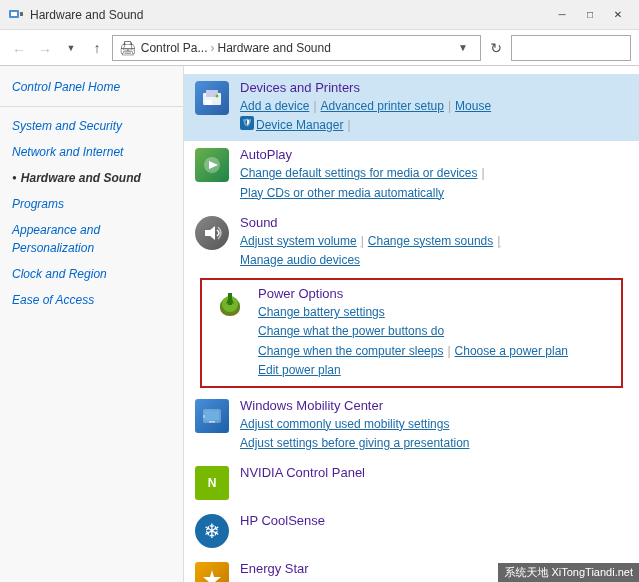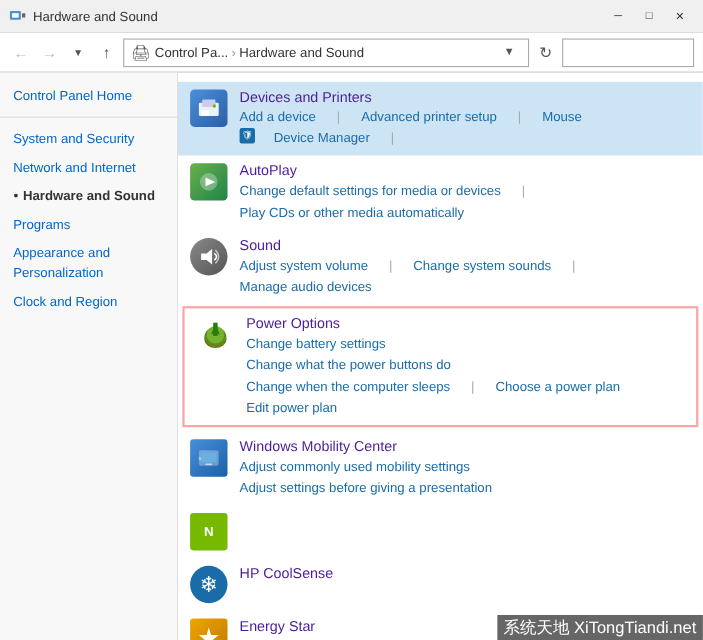--- a/index.html
+++ b/index.html
@@ -123,26 +123,27 @@
     }
 
     
     .main-layout {
       display: flex;
       height: calc(582px - 66px);
     }
 
     
     .sidebar {
-      width: 162px;
+      width: 184px;
       background: #f8f8f8;
       border-right: 1px solid #ddd;
       padding: 8px 0;
       overflow-y: auto;
       flex-shrink: 0;
+      font-style: italic;
     }
     .sidebar-item {
       padding: 4px 12px;
       font-size: 12px;
       color: #0066cc;
       cursor: pointer;
       line-height: 1.5;
     }
     .sidebar-item.active {
       color: #333;
@@ -195,24 +196,25 @@
     .section-title {
       color: #4c1d95;
       font-size: 13px;
       font-weight: normal;
       cursor: pointer;
       margin-bottom: 2px;
     }
     .section-links {
       display: flex;
       flex-wrap: wrap;
-      gap: 15px;
+      gap: 0;
       font-size: 12px;
       color: #1a6ca8;
       line-height: 1.6;
+      text-decoration: underline;
     }
     .section-link {
       cursor: pointer;
       color: #1a6ca8;
     }
     .section-sep {
       color: #aaa;
       margin: 0 4px;
     }
     .icon-devices {
@@ -286,21 +288,21 @@
       border-radius: 3px;
     }
 
     
     .watermark {
       position: fixed;
       bottom: 0;
       right: 0;
       background: rgba(0,0,0,0.6);
       color: white;
-      font-size: 15px;
+      font-size: 11px;
       padding: 2px 6px;
       z-index: 999;
     }
 
     
     ::-webkit-scrollbar { width: 8px; }
     ::-webkit-scrollbar-track { background: #f0f0f0; }
     ::-webkit-scrollbar-thumb { background: #bbb; border-radius: 4px; }
 
     
@@ -365,20 +367,21 @@
 
   <div class="sidebar">
     <div class="sidebar-item">Control Panel Home</div>
     <div class="sidebar-divider"></div>
     <div class="sidebar-item">System and Security</div>
     <div class="sidebar-item">Network and Internet</div>
     <div class="sidebar-item active">Hardware and Sound</div>
     <div class="sidebar-item">Programs</div>
     <div class="sidebar-item">Appearance and Personalization</div>
     <div class="sidebar-item">Clock and Region</div>
+    <div class="sidebar-item">Ease of Access</div>
   </div>
 
   <div class="content">
 
     <div class="section highlighted">
       <div class="section-icon">
         <div class="icon-devices" style="width:34px;height:34px;">
           <svg width="22" height="22" viewBox="0 0 22 22">
             <rect x="2" y="6" width="18" height="12" rx="1" fill="white" opacity="0.9"></rect>
             <rect x="5" y="3" width="12" height="7" rx="0.5" fill="#cce"></rect>
@@ -442,21 +445,21 @@
           <span class="section-sep">|</span>
           <span class="section-link">Change system sounds</span>
           <span class="section-sep">|</span>
         </div>
         <div class="section-links">
           <span class="section-link">Manage audio devices</span>
         </div>
       </div>
     </div>
 
-    <div style="border: 2px solid #fca5a5; margin: 2px 4px; position: relative;">
+    <div style="border: 2px solid #b91c1c; margin: 2px 16px; position: relative;">
       <div class="section">
         <div class="section-icon">
           <div class="icon-power" style="width:34px;height:34px;">
             <svg width="32" height="32" viewBox="0 0 32 32">
 
               <ellipse cx="16" cy="20" rx="10" ry="8" fill="#8B6914"></ellipse>
               <ellipse cx="16" cy="18" rx="10" ry="9" fill="#5a8a20"></ellipse>
               <ellipse cx="16" cy="16" rx="8" ry="8" fill="#76b22a"></ellipse>
               <polygon points="16,6 12,16 16,14 20,16" fill="#2a7a10"></polygon>
               <rect x="14" y="5" width="4" height="12" fill="#2a7a10"></rect>
@@ -503,20 +506,23 @@
         <div class="section-links">
           <span class="section-link">Adjust settings before giving a presentation</span>
         </div>
       </div>
     </div>
 
     <div class="section">
       <div class="section-icon">
         <div class="icon-nvidia" style="width:34px;height:34px;font-size:12px;">N</div>
       </div>
+      <div class="section-content">
+        <div class="section-title">NVIDIA Control Panel</div>
+      </div>
     </div>
 
     <div class="section">
       <div class="section-icon">
         <div class="icon-snowflake" style="width:34px;height:34px;">
           <span style="font-size:20px;">❄</span>
         </div>
       </div>
       <div class="section-content">
         <div class="section-title">HP CoolSense</div>

